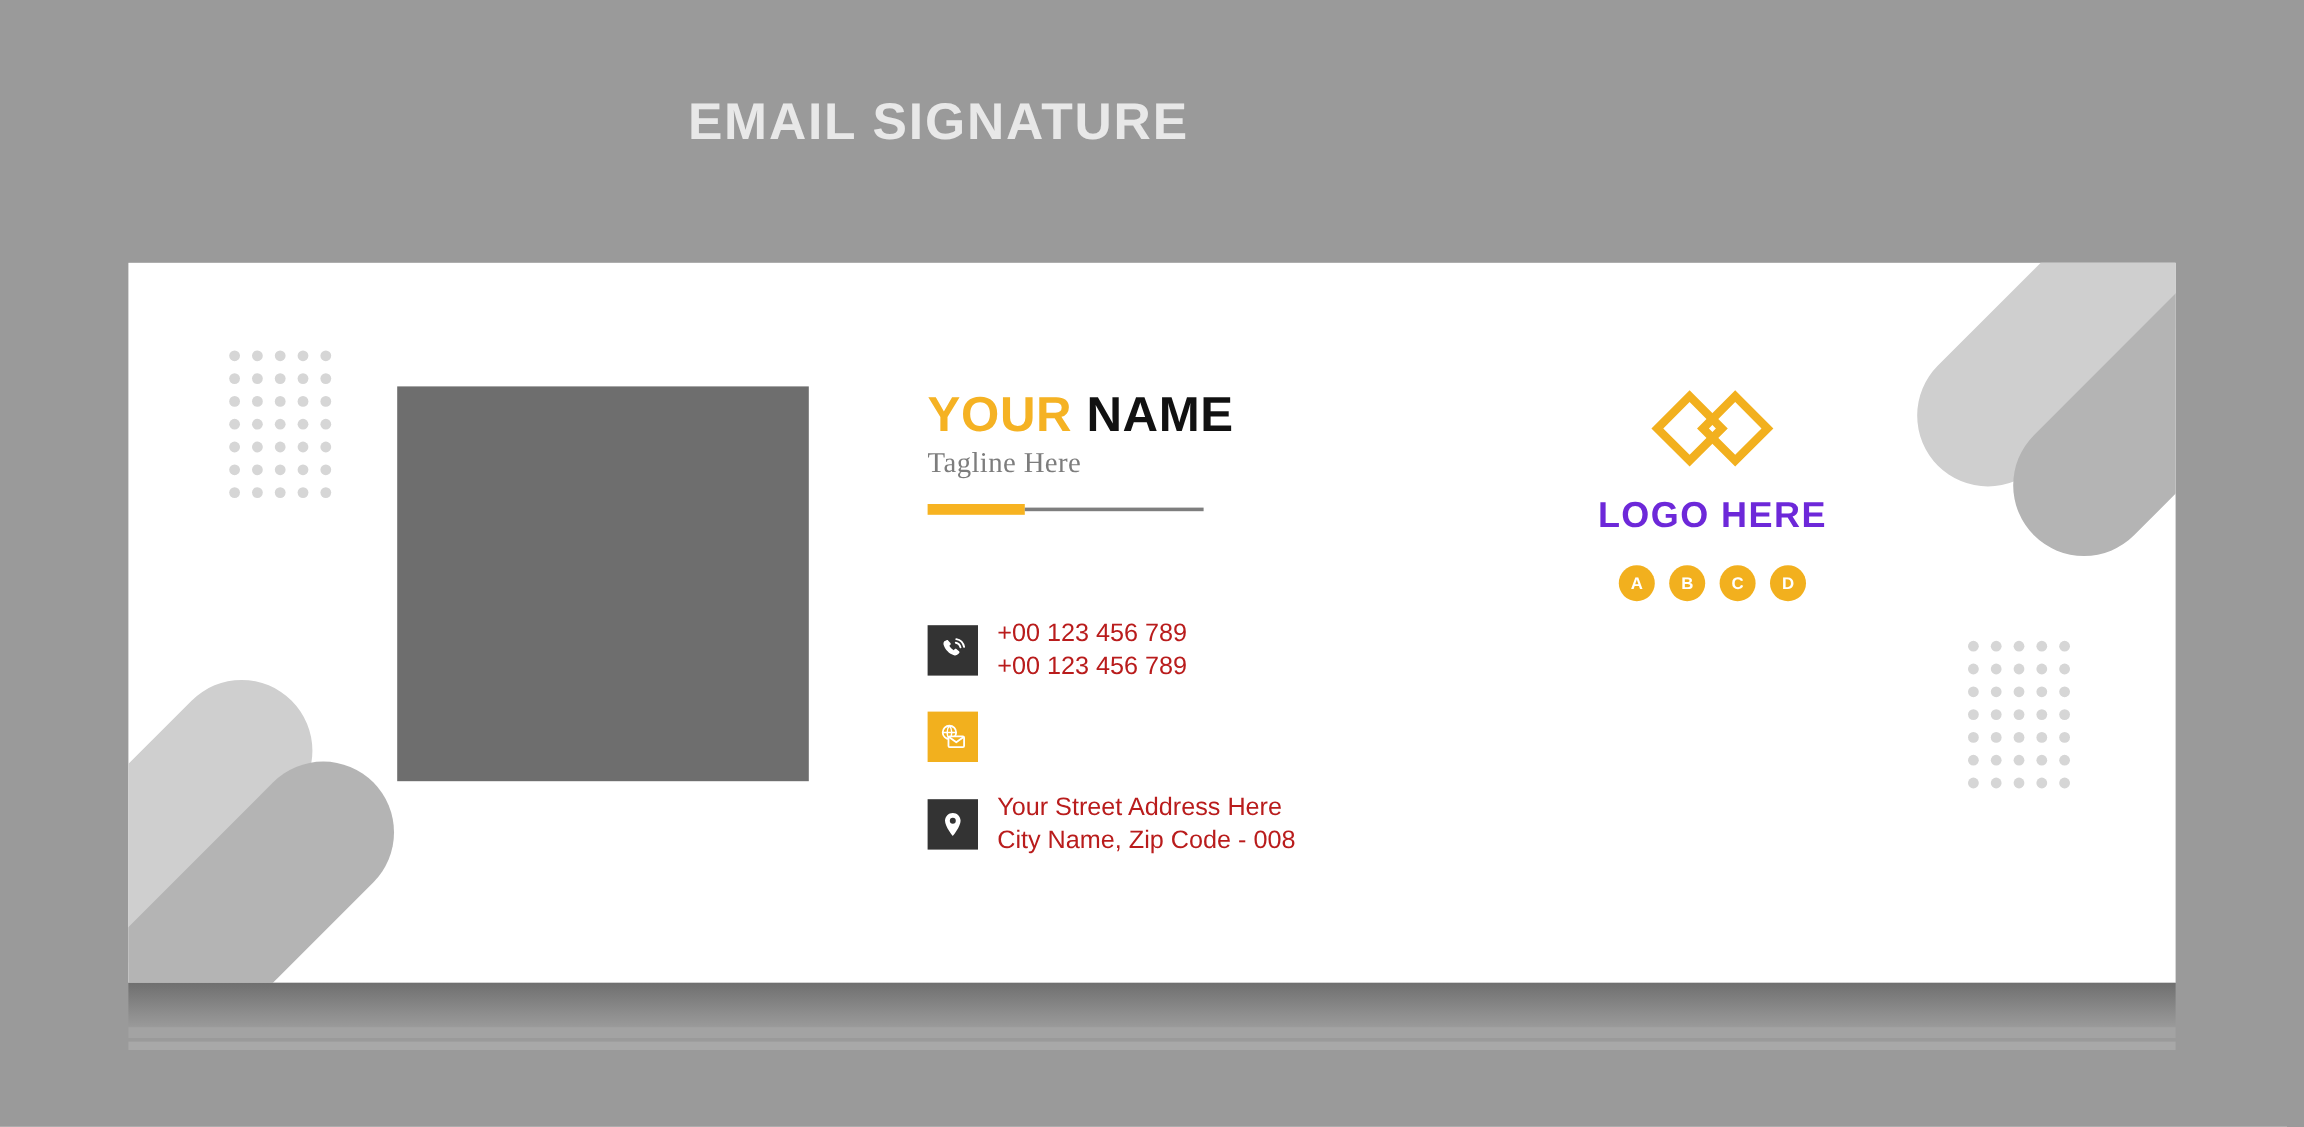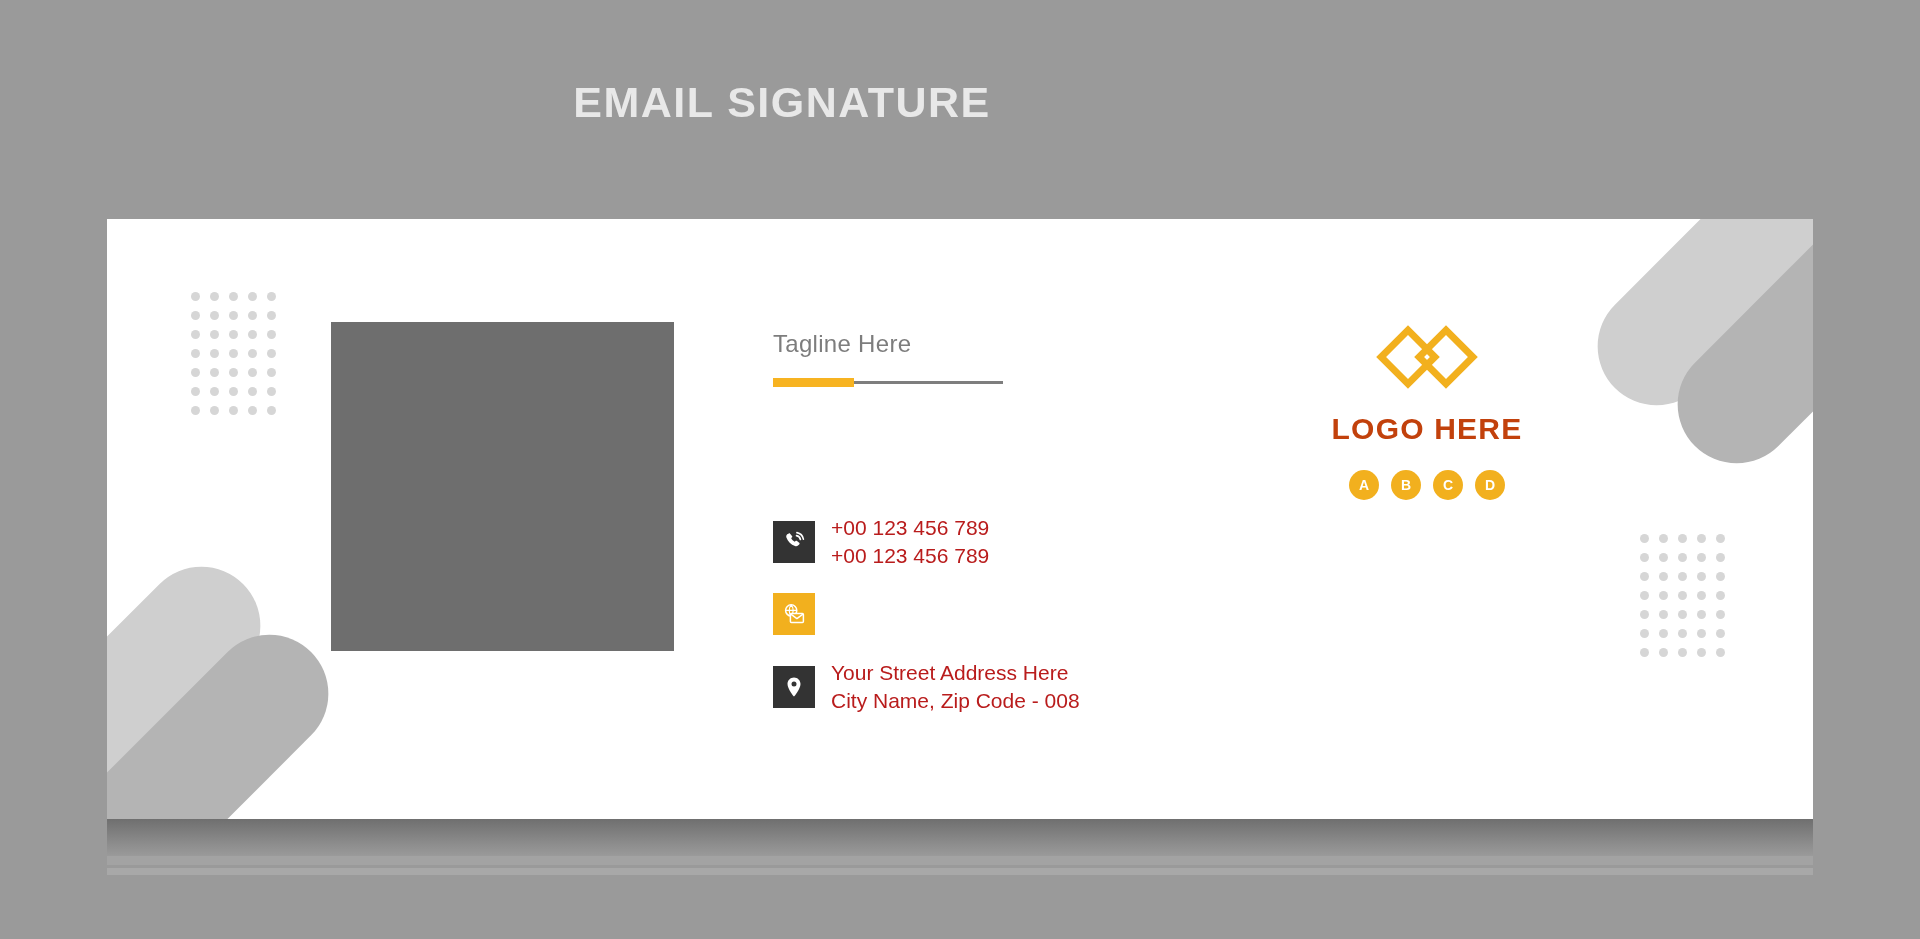--- a/index.html
+++ b/index.html
@@ -141,20 +141,21 @@
     white-space: nowrap;
   }
   .name .first { color: #f5b223; }
   .name .last  { color: #111111; }
 
   .tagline {
     margin-top: 6px;
     font-size: 24px;
     color: #7d7d7d;
     letter-spacing: 0.3px;
+    font-family: Liberation Serif, serif;
   }
 
   .divider {
     margin-top: 20px;
     position: relative;
     width: 230px;
     height: 9px;
   }
   .divider .accent {
     position: absolute;
@@ -213,21 +214,21 @@
     width: 320px;
     display: flex;
     flex-direction: column;
     align-items: center;
   }
   .logo-mark { margin-bottom: 8px; }
   .logo-text {
     font-size: 30px;
     font-weight: bold;
     letter-spacing: 1.2px;
-    color: #c2410c;
+    color: #6d28d9;
     white-space: nowrap;
   }
 
   .social-row {
     margin-top: 24px;
     display: flex;
     gap: 12px;
     justify-content: center;
   }
   .social-badge {
@@ -327,20 +328,23 @@
       <span></span>
       <span></span>
       <span></span>
       <span></span>
       <span></span>
     </div>
 
   <div class="photo"></div>
 
   <div class="identity">
+    <div class="name">
+      <span class="first">YOUR</span><span>&nbsp;</span><span class="last">NAME</span>
+    </div>
     <div class="tagline">Tagline Here</div>
     <div class="divider">
       <div class="accent"></div>
       <div class="rest"></div>
     </div>
   </div>
 
   <div class="contacts">
       <div class="contact-row">
         <div class="contact-icon">

